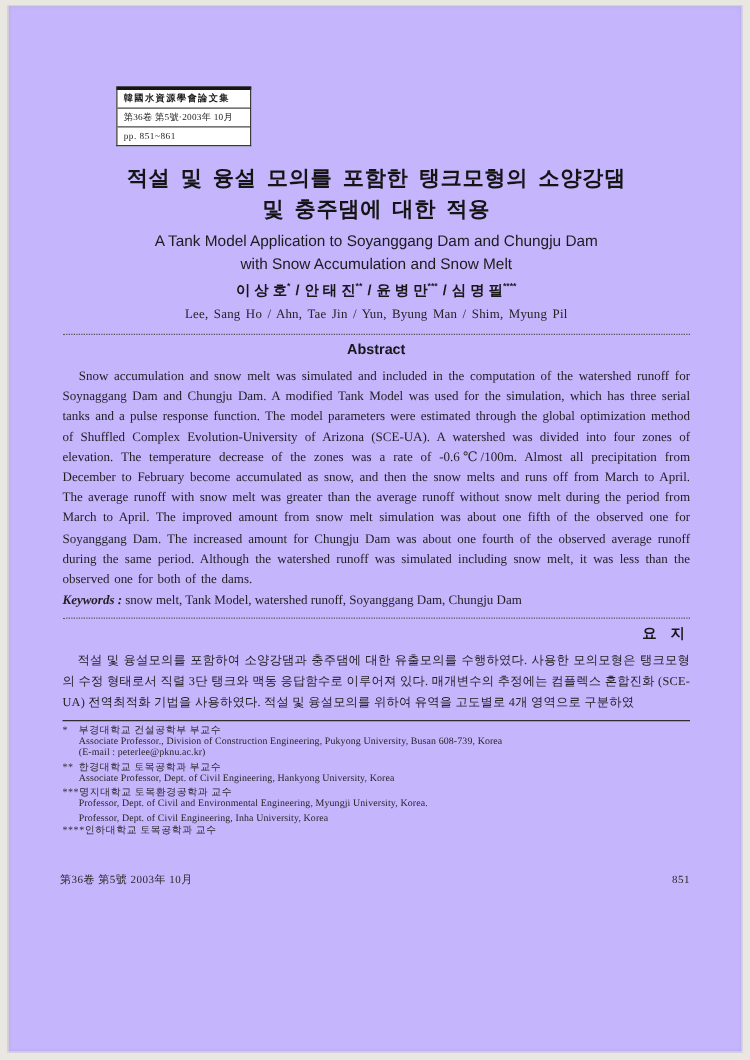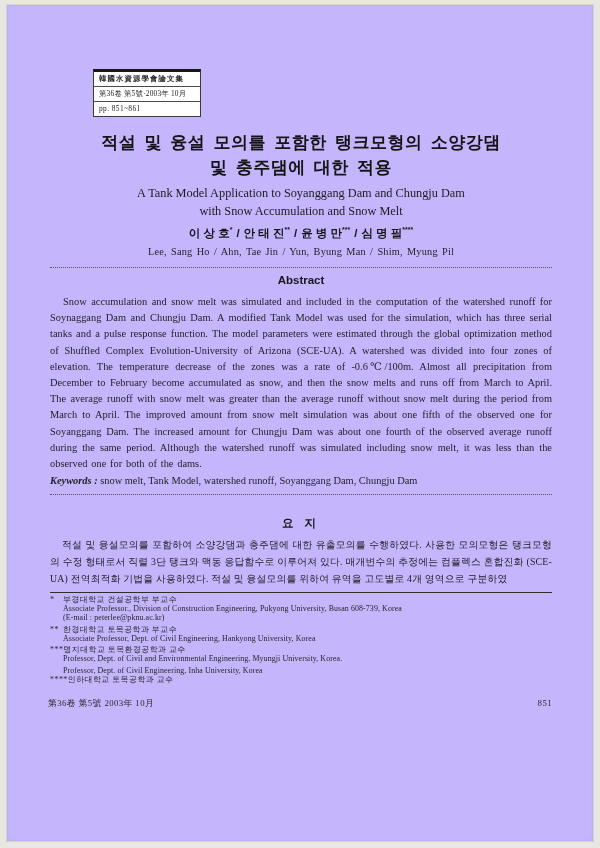--- a/index.html
+++ b/index.html
@@ -30,21 +30,21 @@
   
   .main { position:absolute; left:43px; right:41px; top:125px; }
 
   .title-ko {
     text-align:center; font-weight:bold; font-size:17px; line-height:25px;
     letter-spacing:0.5px; word-spacing:3px; color:#151515;
     font-family:"Liberation Sans","DejaVu Sans",sans-serif;
   }
   .title-en {
     margin-top:5px; text-align:center; font-size:12.3px; line-height:17.5px;
-    color:#1c1c1c; font-family:Liberation Serif, serif;
+    color:#1c1c1c; font-family:Liberation Sans, sans-serif;
   }
   .authors-ko {
     margin-top:6px; text-align:center; font-weight:bold; font-size:11.5px; line-height:15px;
     color:#161616; font-family:"Liberation Sans","DejaVu Sans",sans-serif;
   }
   .authors-ko .sep { font-weight:bold; margin:0 4px; }
   .authors-ko sup { font-size:7px; vertical-align:super; line-height:0; }
   .authors-en {
     margin-top:4px; text-align:center; font-size:10.3px; line-height:13px;
     letter-spacing:0.2px; word-spacing:1.5px; color:#242424;
@@ -59,21 +59,21 @@
     color:#171717; font-family:"Liberation Sans","DejaVu Sans",sans-serif;
   }
   .abstract-body {
     margin-top:7px; font-size:10.4px; line-height:16.2px; text-align:justify;
     text-indent:13px; word-spacing:1.2px; color:#1f1f1f;
   }
   .keywords { font-size:10.4px; line-height:16px; margin-top:1px; color:#1f1f1f; }
   .kw-label { font-weight:bold; font-style:italic; }
 
   .yoji-head {
-    margin-top:21px; text-align:center; font-weight:bold; font-size:11.5px; line-height:14px;
+    margin-top:5px; text-align:right; font-weight:bold; font-size:11.5px; line-height:14px;
     letter-spacing:4px; color:#171717; font-family:"Liberation Sans","DejaVu Sans",sans-serif;
   }
   .ko-abstract {
     margin-top:6px; font-size:9.8px; line-height:17px; text-align:justify;
     text-indent:12px; letter-spacing:0.2px; color:#222;
   }
 
   .fn-rule { margin-top:5px; border-top:1px solid #2e2e2e; height:0; }
   .footnotes { margin-top:3px; font-size:7.9px; line-height:8.9px; color:#262626; }
   .footnote { margin-bottom:2.8px; }

